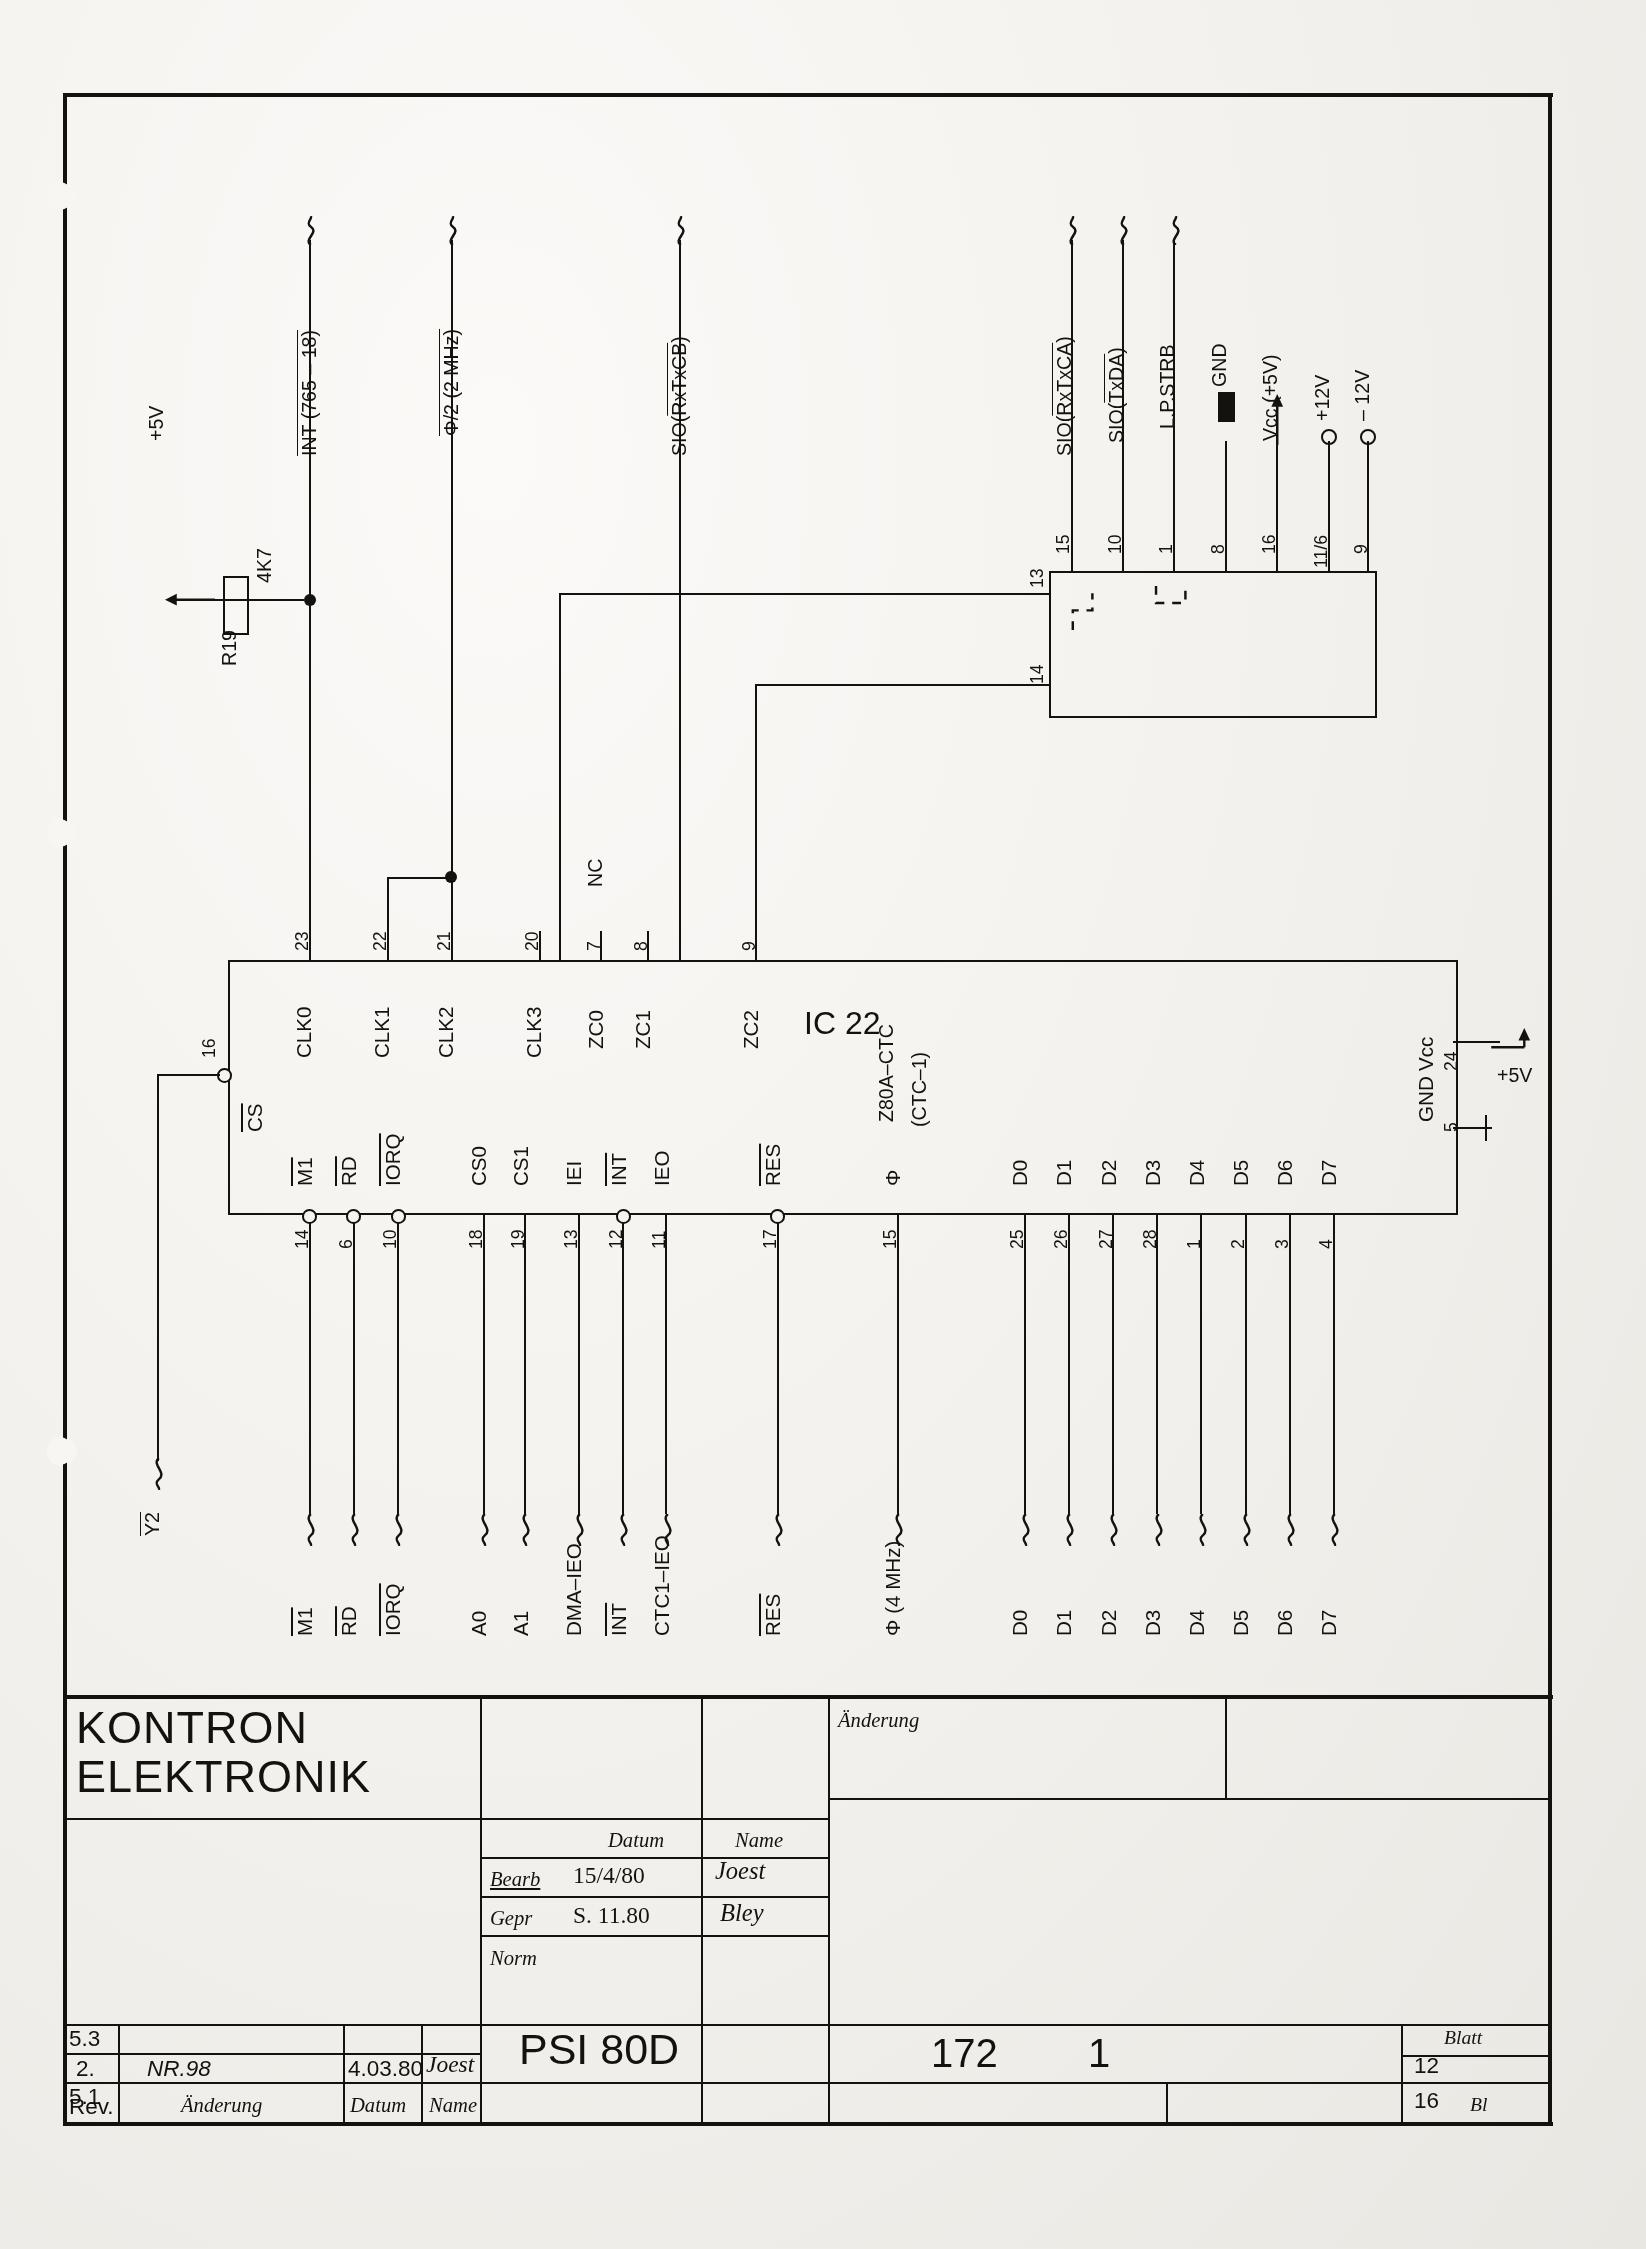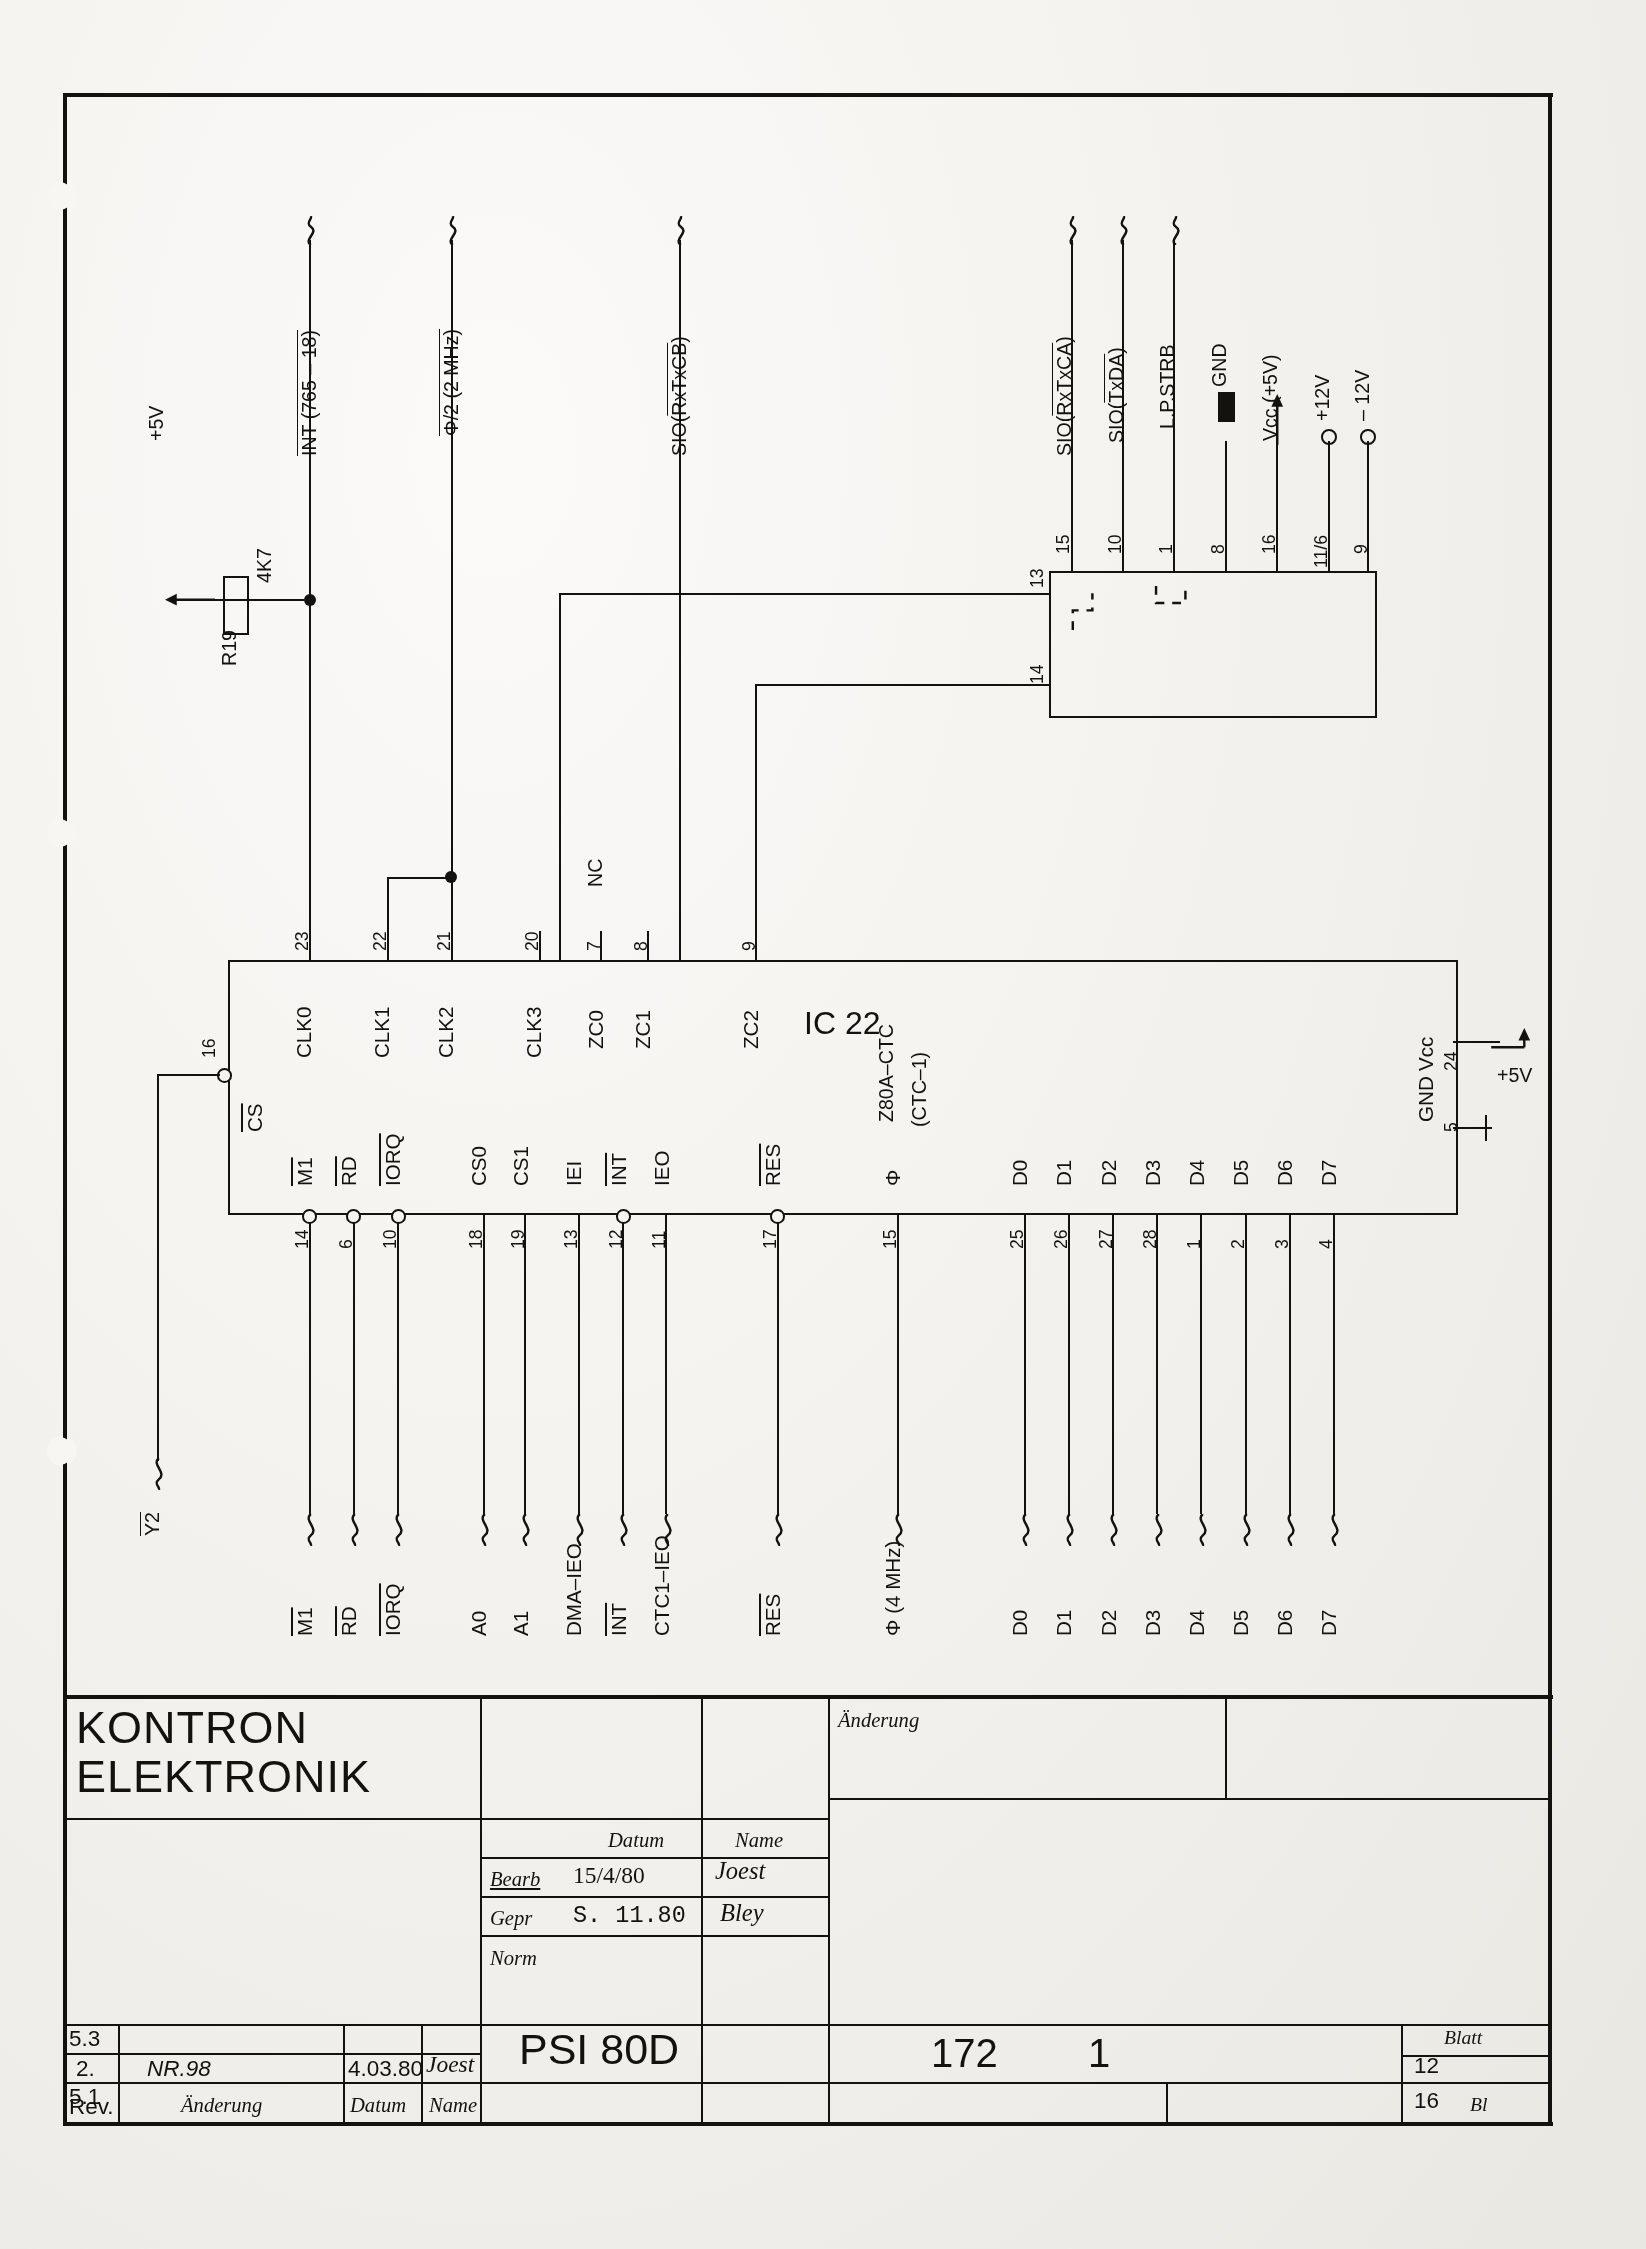--- a/index.html
+++ b/index.html
@@ -444,21 +444,21 @@
   <div class="tb-text" style="left:931px; top:1710px; font-size:20.6px;"></div>
 
   <div class="tb-text script" style="left:608px; top:1830px; font-size:20.6px;">Datum</div>
   <div class="tb-text script" style="left:735px; top:1830px; font-size:20.6px;">Name</div>
 
   <div class="tb-text script" style="left:490px; top:1869px; font-size:20.6px;text-decoration:underline;">Bearb</div>
   <div class="tb-text hand" style="left:573px; top:1864px; font-size:23.5px;">15/4/80</div>
   <div class="tb-text hand-ital" style="left:715px; top:1859px; font-size:24.5px;">Joest</div>
 
   <div class="tb-text script" style="left:490px; top:1908px; font-size:20.6px;">Gepr</div>
-  <div class="tb-text hand" style="left:573px; top:1904px; font-size:23.5px;font-family:Liberation Mono, monospace;">S. 11.80</div>
+  <div class="tb-text hand" style="left:573px; top:1904px; font-size:23.5px;">S. 11.80</div>
   <div class="tb-text hand-ital" style="left:720px; top:1901px; font-size:24.5px;">Bley</div>
 
   <div class="tb-text script" style="left:490px; top:1948px; font-size:20.6px;">Norm</div>
 
 
   <div class="tb-text" style="left:519px; top:2028px; font-size:43px;">PSI 80D</div>
   <div class="tb-text" style="left:931px; top:2033px; font-size:40px;">172</div>
   <div class="tb-text" style="left:1088px; top:2033px; font-size:40px;">1</div>
 
   <div class="tb-text script" style="left:1444px; top:2028px; font-size:19.6px;">Blatt</div>

